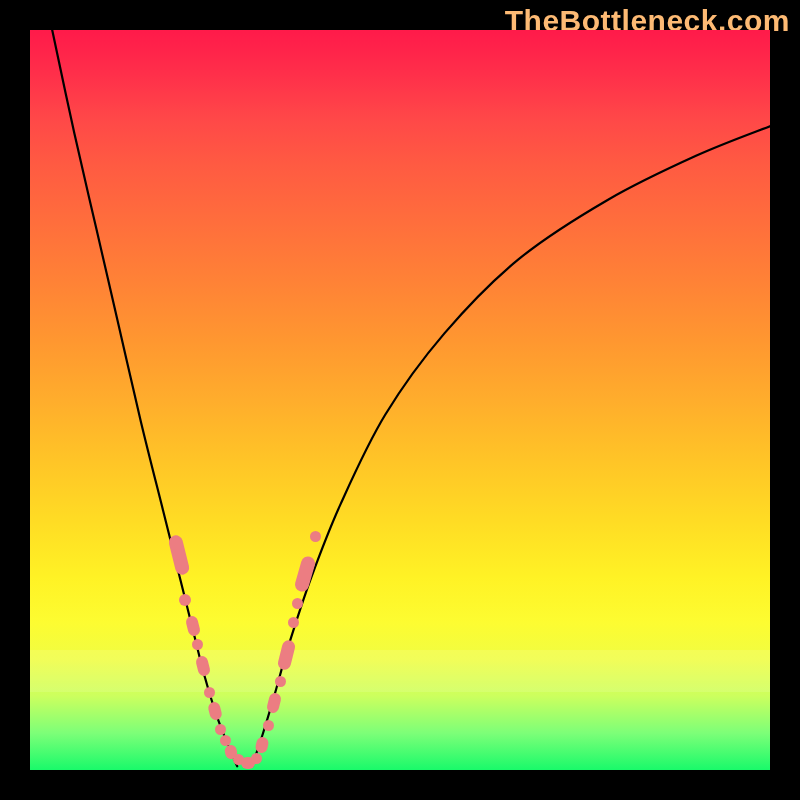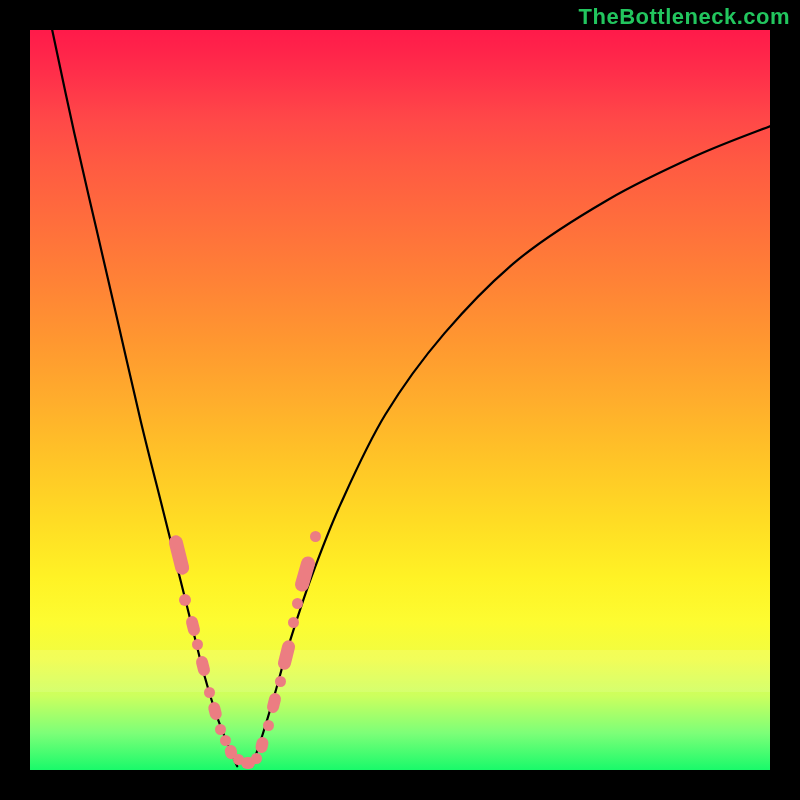--- a/index.html
+++ b/index.html
@@ -55,22 +55,22 @@
     left: 0;
     right: 0;
     bottom: 78px;
     height: 42px;
     background: rgba(255,255,255,0.12);
   }
   .watermark {
     position: absolute;
     top: 4px;
     right: 10px;
-    color: #22c55e;
-    font-size: 22px;
+    color: #fdba74;
+    font-size: 30px;
     font-weight: 600;
     letter-spacing: 0.5px;
   }
   svg.curves {
     position: absolute;
     inset: 0;
   }
   .marker {
     position: absolute;
     background: #ec7d82;

